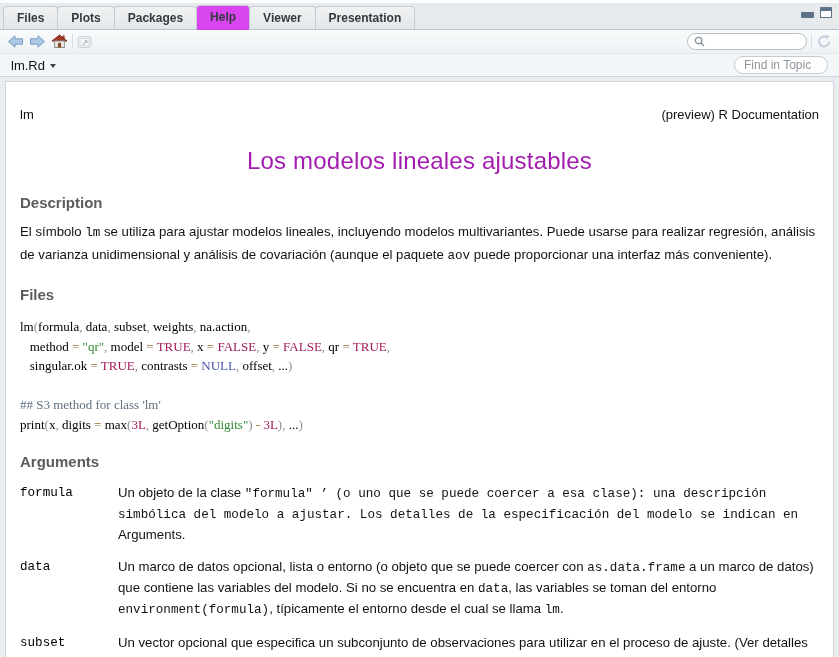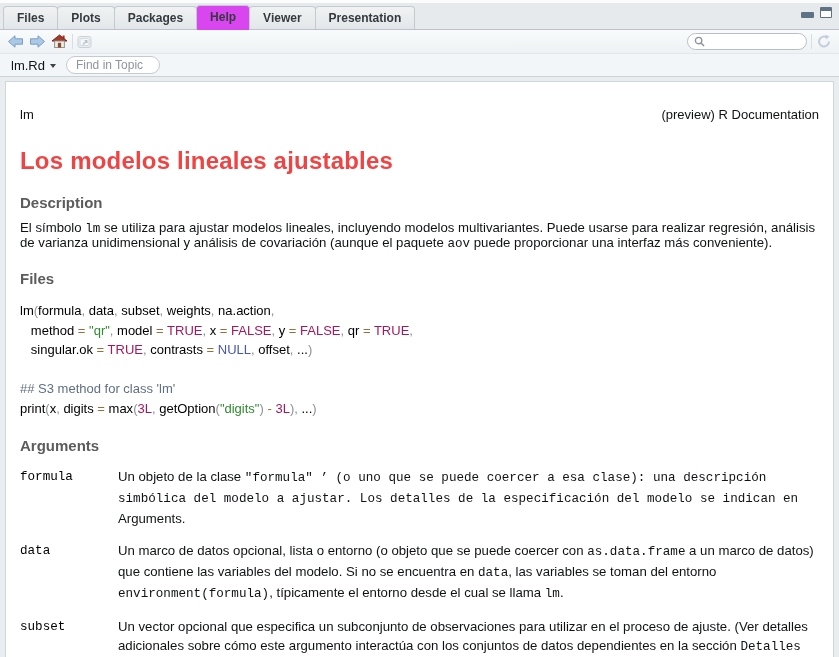--- a/index.html
+++ b/index.html
@@ -49,46 +49,46 @@
     border:1px solid #b7bfc6; border-radius:9px;
     display:flex; align-items:center; padding:0 6px; gap:3px;
   }
   .searchbox input {
     border:none; outline:none; width:90px; font-size:11px; background:transparent;
     font-family:"Liberation Sans", sans-serif;
   }
   .toolbar2 {
     height:23px; background:#f3f6f8;
     border-bottom:1px solid #ccd3d8;
-    display:flex; align-items:center; padding:0 11px; gap:10px;
+    display:flex; align-items:center; padding:0 11px; gap:10px;justify-content:space-between;
   }
   .topic-label { font-size:13px; color:#101214; display:flex; align-items:center; gap:5px; cursor:default; }
   .caret-down { width:0; height:0; border-left:3.5px solid transparent; border-right:3.5px solid transparent; border-top:4px solid #3c4246; margin-top:2px; }
   .findbox {
     width:94px; height:18px; background:#fff;
     border:1px solid #c3cad0; border-radius:9px;
     font-size:12px; padding:0 9px; outline:none;
     font-family:"Liberation Sans", sans-serif; color:#333;
   }
   .findbox::placeholder { color:#8f969c; }
 
   
   .content {
     position:absolute; top:81px; left:5px; right:5px; bottom:0;
     background:#fff; border:1px solid #cfd5da; border-bottom:none;
     padding:23px 14px 0 14px; overflow:hidden; color:#101214;
   }
   .doc-header { display:flex; justify-content:space-between; font-size:13px; margin-top:2px; }
-  h1.doc-title { font-size:24px; font-weight:700; color:#ef4444; margin:25px 0 8px 0; letter-spacing:0.2px; }
+  h1.doc-title { font-size:24px; font-weight:400; color:#a21caf; margin:25px 0 8px 0; letter-spacing:0.2px;text-align:center; }
   h2.sec { font-size:15px; font-weight:bold; color:#5c5c5c; margin:19px 0 10px 0; }
-  .para { font-size:13.2px; line-height:14px; margin:0; }
+  .para { font-size:13.2px; line-height:21px; margin:0; }
   .cd { font-family:"Liberation Mono", monospace; font-size:12.6px; }
 
   pre.usage {
-    margin:14px 0 0 0; font-family:Liberation Sans, sans-serif;
+    margin:14px 0 0 0; font-family:Liberation Serif, serif;
     font-size:13px; line-height:19.5px; color:#000;
   }
   .cl { white-space:pre; }
   .tok-pl { color:#000000; }
   .tok-pu { color:var(--c-punct); }
   .tok-op { color:var(--c-op); }
   .tok-bo { color:var(--c-bool); }
   .tok-st { color:var(--c-str); }
   .tok-kw { color:var(--c-null);text-align:center; }
   .tok-co { color:var(--c-comment); }

